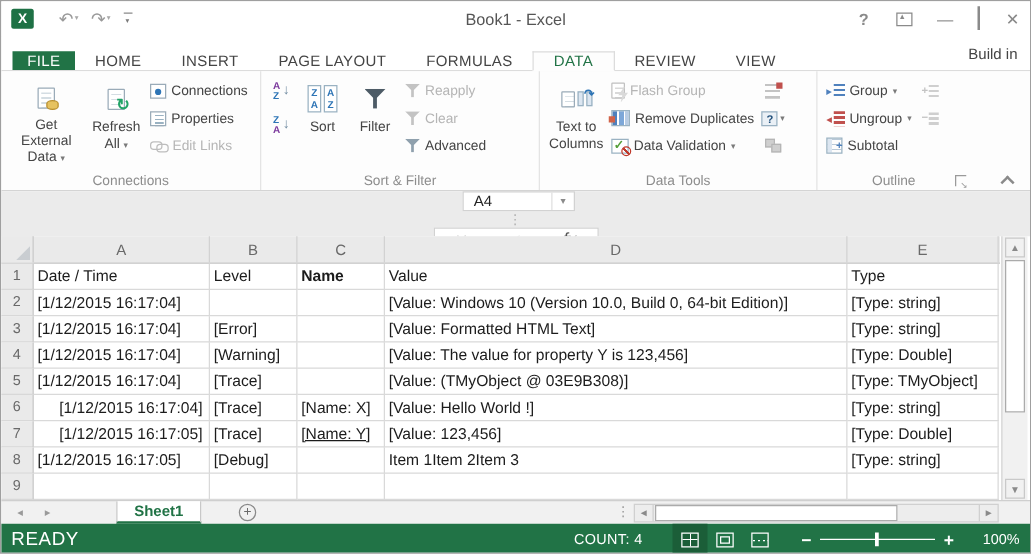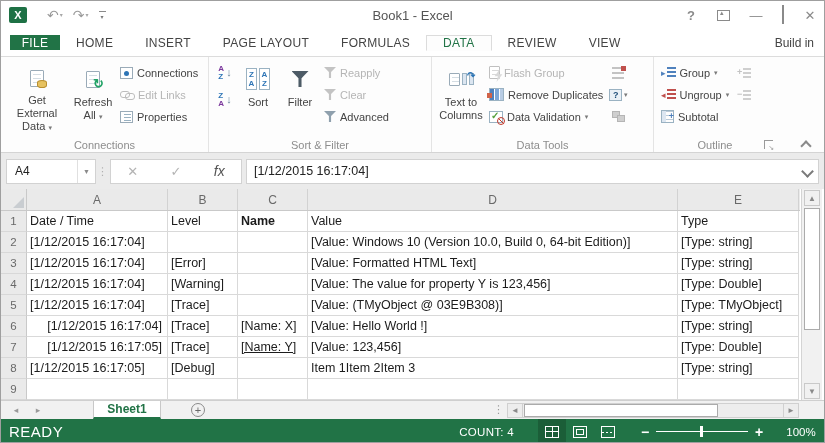--- a/index.html
+++ b/index.html
@@ -19,21 +19,21 @@
   .qat-custom .bar{ width:7px; border-top:1px solid #8a8a8a; margin-bottom:1px; }
   .qat-custom .dd{ font-size:6px; }
   .title{ position:absolute; left:0; right:0; text-align:center; font-size:13px; color:#555; pointer-events:none; }
   .wctrls{ position:absolute; right:6px; top:0; height:28px; display:flex; align-items:center; gap:18px; color:#8a8a8a; }
   .wc{ font-size:13px; width:16px; text-align:center; }
   .wc-rd{ width:13px; height:11px; border:1px solid #8a8a8a; position:relative; }
   .wc-rd:after{ content:"▴"; position:absolute; top:-2px; left:2px; font-size:7px; color:#8a8a8a; }
   .wc-max{ width:11px; height:9px; border:1px solid #8a8a8a; }
 
   
-  .tabrow{ position:absolute; top:28px; left:0; right:0; height:28px; background:#fff; border-bottom:1px solid #dcdcdc; display:flex; align-items:center; font-size:12px; }
+  .tabrow{ position:absolute; top:28px; left:0; right:0; height:28px; background:#fff; border-bottom:1px solid #dcdcdc; display:flex; align-items:flex-end; font-size:12px; }
   .filetab{ width:50px; margin-left:9px; background:#217346; color:#fff; display:flex; align-items:center; justify-content:center; letter-spacing:.3px; }
   .rtabs{ display:flex; align-items:stretch; }
   .rtab{ padding:0 16px; display:flex; align-items:center; color:#444; letter-spacing:.3px; }
   .rtab.active{ background:#fdfdfd; border:1px solid #dcdcdc; border-bottom:1px solid #fdfdfd; margin-bottom:-1px; color:#217346; }
   .signin{ position:absolute; right:10px; top:28px; height:28px; display:flex; align-items:center; font-size:12px; color:#444; }
 
   
   .ribbon{ position:absolute; top:56px; left:0; right:0; height:96px; background:#fdfdfd; border-bottom:1px solid #d4d4d4; display:flex; }
   .rgroup{ position:relative; height:95px; border-right:1px solid #e4e4e4; padding:3px 4px 15px 4px; display:flex; align-items:flex-start; }
   .glabel{ position:absolute; bottom:1px; left:0; right:0; text-align:center; font-size:11px; color:#8d8d8d; }
@@ -94,21 +94,21 @@
   .bars{ width:9px; height:12px; background:repeating-linear-gradient(#4f81bd 0 2px, transparent 2px 4px); }
   .bars.red{ background:repeating-linear-gradient(#c0504d 0 2px, transparent 2px 4px); }
   .grp-arrow{ color:#4f81bd; font-size:9px; }
   .grp-arrow.red{ color:#c0504d; }
   .subt{ width:13px; height:13px; border:1px solid #9ab2c2; background:linear-gradient(to right,#dce6f1 0 4px,transparent 4px), repeating-linear-gradient(#b9c9d8 0 1px, transparent 1px 4px); position:relative; }
   .subt:after{ content:"+"; position:absolute; right:-1px; top:1px; color:#4f81bd; font:bold 9px/9px "Liberation Sans",sans-serif; }
   .detail{ display:flex; align-items:center; gap:1px; color:#c3c3c3; font:bold 9px/9px "Liberation Sans",sans-serif; }
   .detail .b{ width:8px; height:10px; background:repeating-linear-gradient(#cfcfcf 0 2px, transparent 2px 4px); }
 
   
-  .fbar{ position:absolute; top:152px; left:0; right:0; height:36px; background:#ebebeb; display:flex; align-items:center; }
+  .fbar{ position:absolute; top:152px; left:0; right:0; height:36px; background:#ebebeb; display:flex; align-items:center;flex-direction:column; }
   .namebox{ margin-left:5px; width:90px; height:25px; background:#fff; border:1px solid #d2d2d2; display:flex; align-items:center; }
   .namebox .ref{ flex:1; padding-left:8px; font-size:12px; color:#222; }
   .namebox .nbdd{ width:18px; height:100%; border-left:1px solid #e0e0e0; display:flex; align-items:center; justify-content:center; color:#8a8a8a; font-size:7px; }
   .fdots{ width:14px; text-align:center; color:#b0b0b0; font-size:11px; letter-spacing:1px; }
   .fxbox{ width:132px; height:25px; background:#fff; border:1px solid #d2d2d2; display:flex; align-items:center; justify-content:space-around; }
   .fxbox .fb{ color:#b3b3b3; font-size:13px; }
   .fxbox .fx{ color:#555; font-size:14px; font-family:"Liberation Serif",serif; }
   .fxbox .fx i{ font-style:italic; }
   .finput{ flex:1; margin:0 5px 0 4px; height:25px; background:#fff; border:1px solid #d2d2d2; display:flex; align-items:center; position:relative; }
   .finput .ftext{ padding-left:7px; font-size:12.5px; color:#222; }
@@ -228,27 +228,27 @@
           </span>
         <span><span>Refresh All</span> <span class="dd">▾</span></span>
       </div>
       <div class="stack">
         <div class="smallbtn">
             <span class="sbox">
               <span class="bluedot"></span>
             </span>
             <span>Connections</span>
           </div>
+        <div class="smallbtn">
+            <span class="sbox lines"></span>
+            <span>Properties</span>
+          </div>
         <div class="smallbtn disabled">
             <span class="chain"></span>
             <span>Edit Links</span>
-          </div>
-        <div class="smallbtn">
-            <span class="sbox lines"></span>
-            <span>Properties</span>
           </div>
       </div>
       <div class="glabel">Connections</div>
     </div>
 
     <div class="rgroup" style="width:223px">
       <div class="stack" style="gap:6px">
         <div class="iconbtn">
           <span class="azcol">
               <span style="color:#7c3a9d">A</span>

